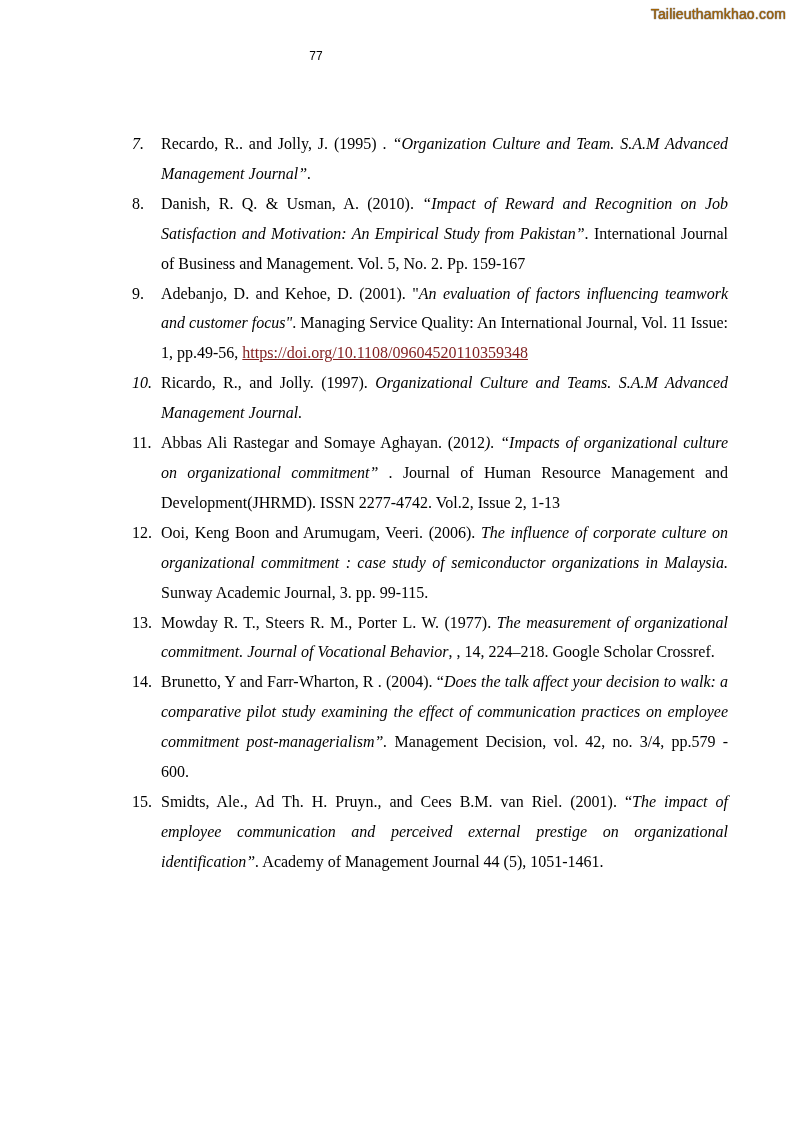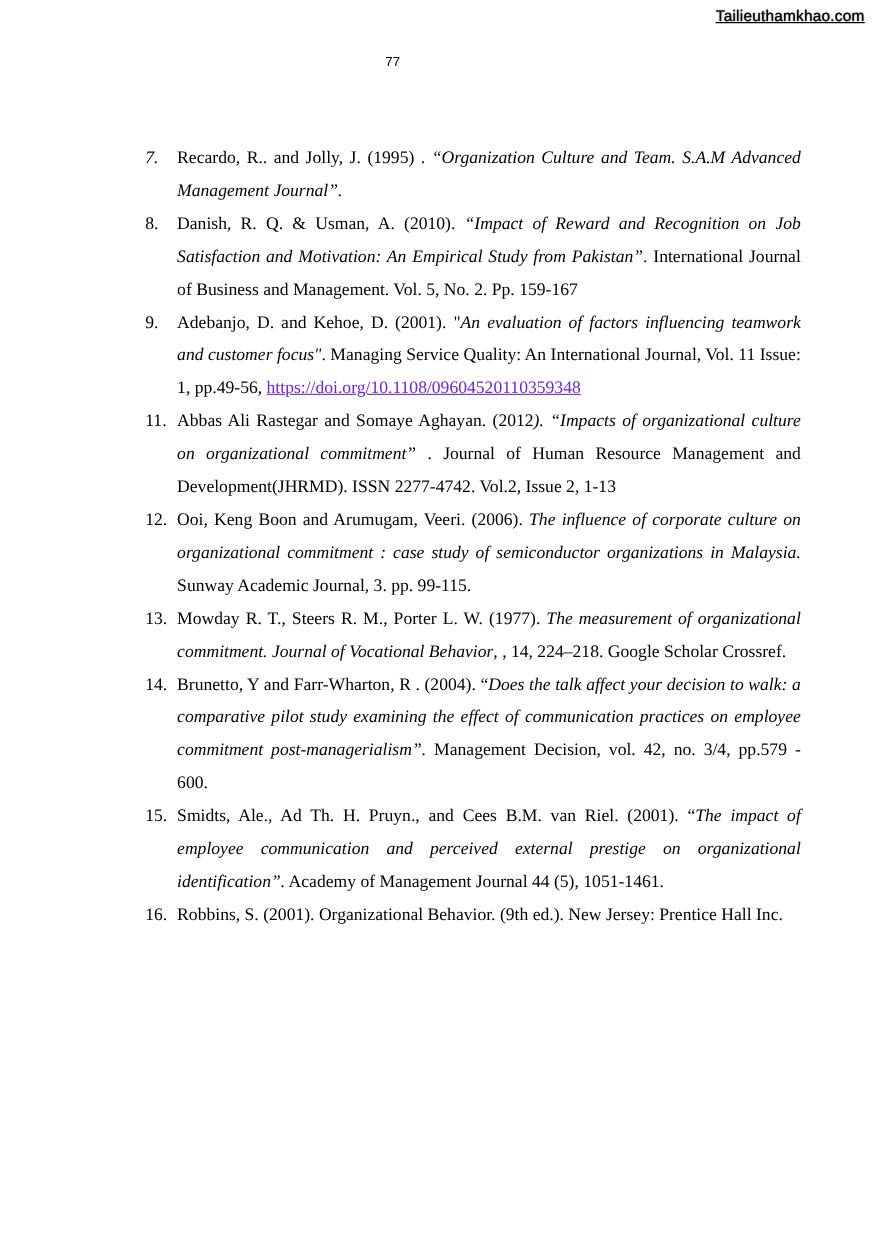--- a/index.html
+++ b/index.html
@@ -1,38 +1,38 @@
 <!DOCTYPE html>
 <html><head>
 <meta charset="utf-8">
 <style>
   html, body { margin: 0; padding: 0; background: #ffffff; }
   body { width: 794px; height: 1123px; position: relative; overflow: hidden;
          font-family: "Liberation Serif", serif; color: #000; }
   .watermark { position: absolute; top: 6px; right: 8px; font-family: "Liberation Sans", sans-serif;
-               font-size: 14px; color: #000000; letter-spacing: 0.2px;
-               text-shadow: 0 0 1px #777, 0 0 1px #777, 0 0 1px #777; text-decoration: underline; }
+               font-size: 14px; color: #a16207; letter-spacing: 0.2px;
+               text-shadow: 0 0 1px #777, 0 0 1px #777, 0 0 1px #777; }
   .page-number { position: absolute; top: 49px; left: 0; width: 632px; text-align: center;
-                 font-family: "Liberation Sans", sans-serif; font-size: 12px; color: #000; padding-left: 41px; }
+                 font-family: "Liberation Sans", sans-serif; font-size: 12px; color: #000; }
   .refs { position: absolute; top: 129px; left: 132px; width: 596px; margin: 0; padding: 0; list-style: none; }
   .ref { position: relative; padding-left: 29px; font-size: 16px; line-height: 29.9px; text-align: justify; }
   .ref-num { position: absolute; left: 0; top: 0; width: 26px; text-align: left; }
   .ref-num.italic { font-style: italic; }
   .run.italic { font-style: italic; }
-  .run.link { color: #6d28d9; text-decoration: underline; }
+  .run.link { color: #7f1d1d; text-decoration: underline; }
 </style>
 </head>
 <body>
 
 <div class="watermark">Tailieuthamkhao.com</div>
 <div class="page-number">77</div>
 
 <ol class="refs" id="refs">
     <li class="ref"><span class="ref-num italic">7.</span><span class="run normal">Recardo, R.. and Jolly, J. (1995) . </span><span class="run italic">“Organization Culture and Team. S.A.M Advanced Management Journal”.</span></li>
     <li class="ref"><span class="ref-num">8.</span><span class="run normal">Danish, R. Q. &amp; Usman, A. (2010). </span><span class="run italic">“Impact of Reward and Recognition on Job Satisfaction and Motivation: An Empirical Study from Pakistan”</span><span class="run normal">. International Journal of Business and Management. Vol. 5, No. 2. Pp. 159-167</span></li>
     <li class="ref"><span class="ref-num">9.</span><span class="run normal">Adebanjo, D. and Kehoe, D. (2001). "</span><span class="run italic">An evaluation of factors influencing teamwork and customer focus"</span><span class="run normal">. Managing Service Quality: An International Journal, Vol. 11 Issue: 1, pp.49-56, </span><a class="run link">https://doi.org/10.1108/09604520110359348</a></li>
+    <li class="ref"><span class="ref-num italic">10.</span><span class="run normal">Ricardo, R., and Jolly. (1997). </span><span class="run italic">Organizational Culture and Teams. S.A.M Advanced Management Journal.</span></li>
     <li class="ref"><span class="ref-num">11.</span><span class="run normal">Abbas Ali Rastegar and Somaye Aghayan. (2012</span><span class="run italic">). “Impacts of organizational culture on organizational commitment”</span><span class="run normal"> . Journal of Human Resource Management and Development(JHRMD). ISSN 2277-4742. Vol.2, Issue 2, 1-13</span></li>
     <li class="ref"><span class="ref-num">12.</span><span class="run normal">Ooi, Keng Boon and Arumugam, Veeri. (2006). </span><span class="run italic">The influence of corporate culture on organizational commitment : case study of semiconductor organizations in Malaysia.</span><span class="run normal"> Sunway Academic Journal, 3. pp. 99-115.</span></li>
     <li class="ref"><span class="ref-num">13.</span><span class="run normal">Mowday R. T., Steers R. M., Porter L. W. (1977). </span><span class="run italic">The measurement of organizational commitment. Journal of Vocational Behavior</span><span class="run normal">, , 14, 224–218. Google Scholar Crossref.</span></li>
     <li class="ref"><span class="ref-num">14.</span><span class="run normal">Brunetto, Y and Farr-Wharton, R . (2004). “</span><span class="run italic">Does the talk affect your decision to walk: a comparative pilot study examining the effect of communication practices on employee commitment post-managerialism”.</span><span class="run normal"> Management Decision, vol. 42, no. 3/4, pp.579 - 600.</span></li>
     <li class="ref"><span class="ref-num">15.</span><span class="run normal">Smidts, Ale., Ad Th. H. Pruyn., and Cees B.M. van Riel. (2001). “</span><span class="run italic">The impact of employee communication and perceived external prestige on organizational identification”.</span><span class="run normal"> Academy of Management Journal 44 (5), 1051-1461.</span></li>
-    <li class="ref"><span class="ref-num">16.</span><span class="run normal">Robbins, S. (2001). Organizational Behavior. (9th ed.). New Jersey: Prentice Hall Inc.</span></li>
   </ol>
 
 </body></html>

